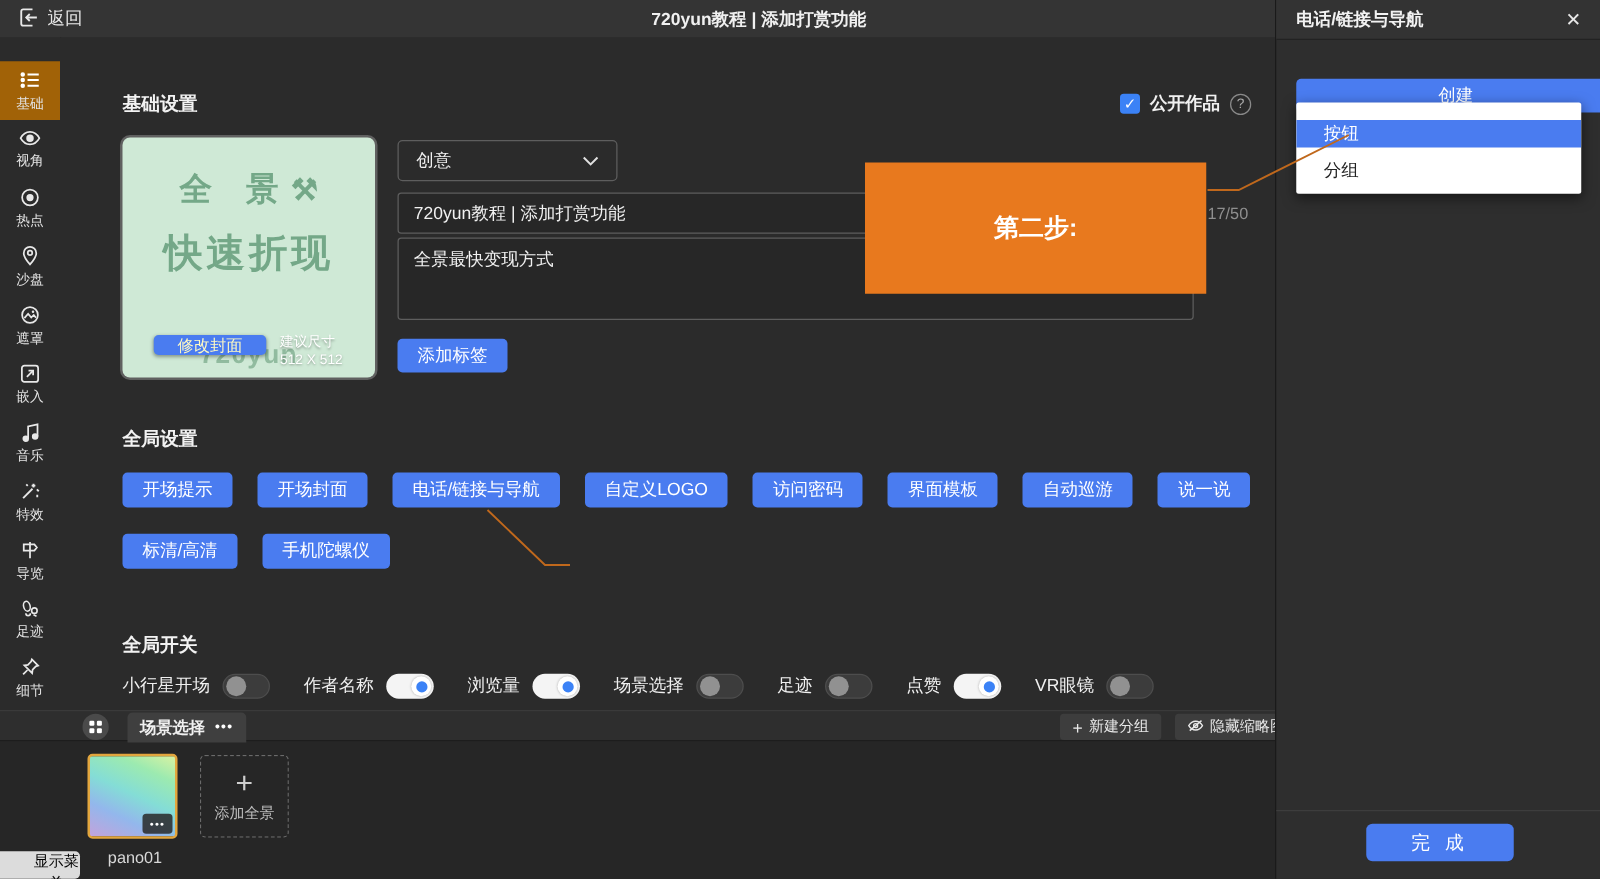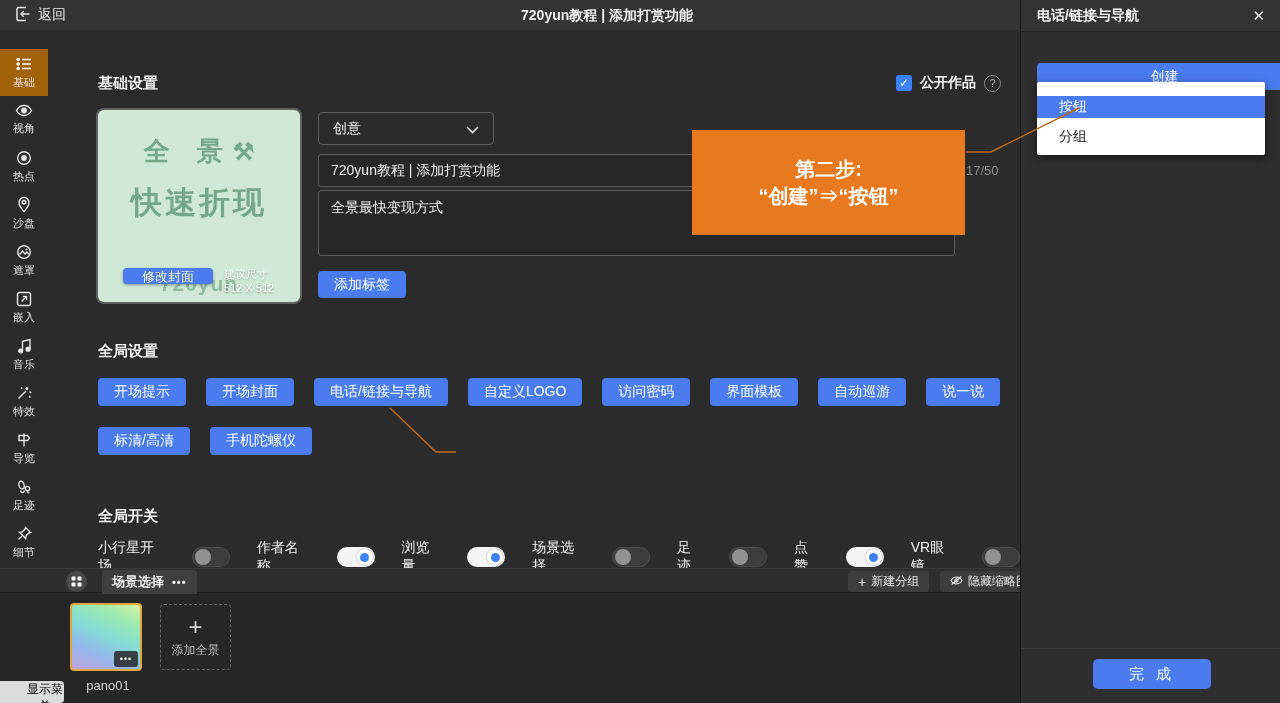--- a/index.html
+++ b/index.html
@@ -64,21 +64,21 @@
   .txt-area { position:absolute; left:270px; top:160px; width:637px; height:66px; border:1px solid #5e5e5e;
     border-radius:3px; background:#272727; color:#f0f0f0; font-size:14px; padding:8px 12px;
     resize:none; font-family:inherit; }
 
   .blue-btn { background:#4a7cf0; border:none; border-radius:4px; color:#fff; font-size:14px;
     height:28px; padding:0 16px; cursor:pointer; font-family:inherit; white-space:nowrap; }
   .addtag { position:absolute; left:270px; top:241px; height:27px; }
 
   .btn-row { position:absolute; left:50px; display:flex; gap:20px; }
   .switch-row { position:absolute; left:50px; top:509px; display:flex; gap:27px; align-items:center; }
-  .switch-group { display:flex; align-items:center; gap:24px; }
+  .switch-group { display:flex; align-items:center; gap:10px; }
   .switch-lbl { font-size:14px; color:#f0f0f0; }
   .switch { width:38px; height:20px; border-radius:10px; position:relative; cursor:pointer; }
   .switch.off { background:#3c3c3c; border:1px solid #4d4d4d; }
   .switch.on { background:#f4f4f4; }
   .knob { position:absolute; top:2px; width:16px; height:16px; border-radius:50%; }
   .switch.off .knob { left:2px; top:1px; background:#919191; }
   .switch.on .knob { right:2px; background:#fff; box-shadow:0 0 2px rgba(0,0,0,.3);
     display:flex; align-items:center; justify-content:center; }
   .switch.on .knob::after { content:""; width:9px; height:9px; border-radius:50%; background:#3b82f6; }
 
@@ -419,21 +419,20 @@
     <div class="menu">
       <div class="menu-item selected">按钮</div>
       <div class="menu-item plain">分组</div>
     </div>
     <div class="rp-divider"></div>
     <button class="blue-btn done-btn">完 成</button>
   </div>
 
   <div class="ann ann-step2">
     <div>第二步:</div>
-    <div>“创建”⇒“按钮”</div>
   </div>
 
   <svg class="overlay-svg">
     <polyline points="390,408 436,452 456,452" fill="none" stroke="#c0681c" stroke-width="1.5"></polyline>
     <polyline points="966,152 991,152 1079,108" fill="none" stroke="#c0681c" stroke-width="1.5"></polyline>
   </svg>
 
 </div>
 
 </body></html>

